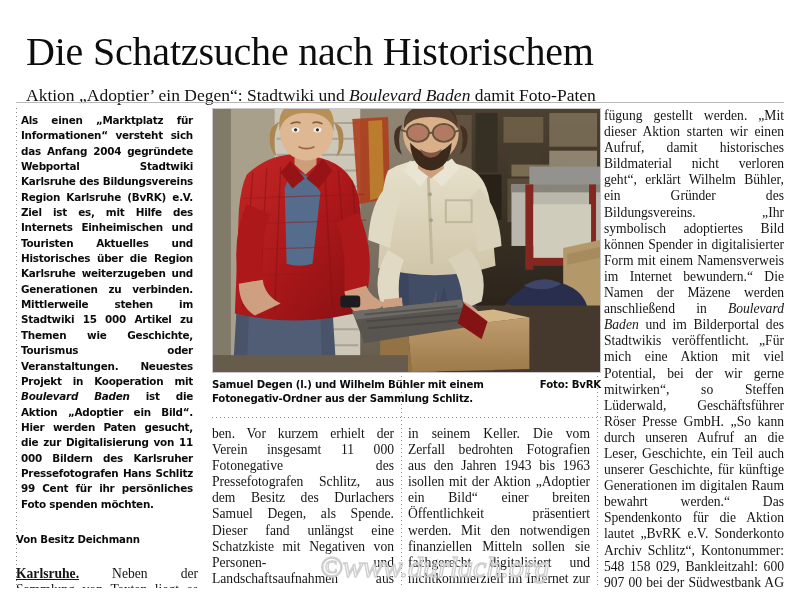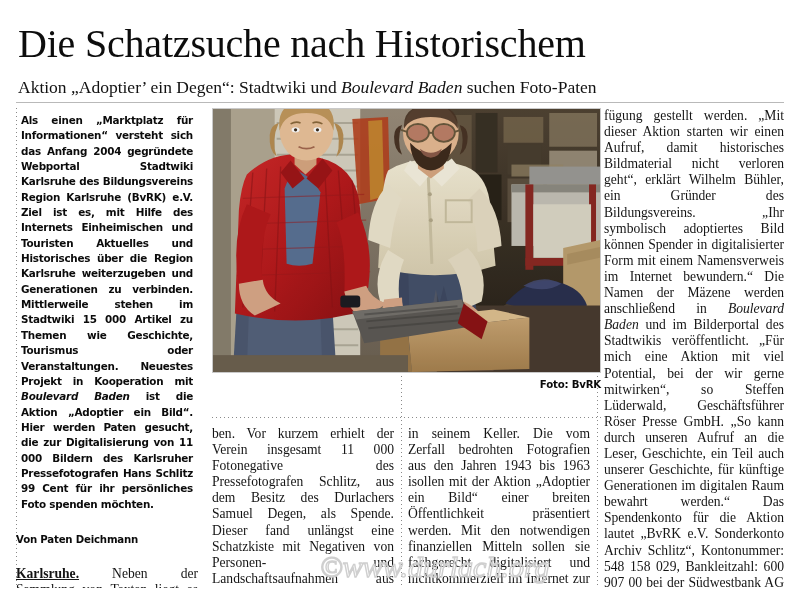--- a/index.html
+++ b/index.html
@@ -13,21 +13,21 @@
     overflow: hidden;
     font-family: "Liberation Serif", serif;
     color: #161616;
     position: relative;
   }
   .page {
     position: relative;
     width: 800px;
     height: 592px;
     box-sizing: border-box;
-    padding: 0;
+    padding: 8px;
   }
 
   
   .headline {
     font-family: "Liberation Serif", serif;
     font-size: 40px;
     line-height: 44px;
     font-weight: 400;
     letter-spacing: -0.2px;
     margin: 0;
@@ -191,34 +191,34 @@
   }
   .watermark svg { width: 100%; height: 100%; display: block; }
 </style>
 </head>
 <body>
 
 <div class="page">
 
   <h1 class="headline">Die Schatzsuche nach Historischem</h1>
 
-  <p class="subheadline"><span>Aktion „Adoptier’ ein Degen“: Stadtwiki und </span><i>Boulevard Baden</i><span> suchen Foto-Paten</span></p>
+  <p class="subheadline"><span>Aktion „Adoptier’ ein Degen“: Stadtwiki und </span><i>Boulevard Baden</i><span> damit Foto-Paten</span></p>
 
   <div class="rule-under-head"></div>
 
   <div class="cols">
 
     <div class="divider"></div>
     <div class="divider div-2" style="left:385px;"></div>
     <div class="divider div-3" style="left:581px;"></div>
 
     <div class="col col-1">
       <p class="lead"><span>Als einen „Marktplatz für Informationen“ versteht sich das Anfang 2004 gegründete Webportal Stadtwiki Karlsruhe des Bildungsvereins Region Karlsruhe (BvRK) e.V. Ziel ist es, mit Hilfe des Internets Einheimischen und Touristen Aktuelles und Historisches über die Region Karlsruhe weiterzugeben und Generationen zu verbinden. Mittlerweile stehen im Stadtwiki 15 000 Artikel zu Themen wie Geschichte, Tourismus oder Veranstaltungen. Neuestes Projekt in Kooperation mit </span><i>Boulevard Baden</i><span> ist die Aktion „Adoptier ein Bild“. Hier werden Paten gesucht, die zur Digitalisierung von 11 000 Bildern des Karlsruher Pressefotografen Hans Schlitz 99 Cent für ihr persönliches Foto spenden möchten.</span></p>
 
-      <p class="byline">Von Paten Deichmann</p>
+      <p class="byline">Von Besitz Deichmann</p>
 
       <p class="body first"><b class="place">Karlsruhe.</b><span> Neben der Sammlung von Texten liegt es dem BvRK verstärkt am Herzen, die Veröffentlichung von Bildern voranzutrei-</span></p>
     </div>
 
     <div class="photo-wrap">
       <div class="photo">
         <svg viewBox="0 0 389 265" preserveAspectRatio="none" aria-hidden="true">
           <defs>
             <linearGradient id="wallg" x1="0" y1="0" x2="0" y2="1">
               <stop offset="0" stop-color="#9a8e7c"></stop>
@@ -410,20 +410,21 @@
 
           <rect x="0" y="248" width="196" height="17" fill="#6e6250"></rect>
 
           <rect x="0" y="0" width="389" height="265" fill="#000000" opacity="0.06"></rect>
         </svg>
       </div>
     </div>
 
     <div class="caption">
       <span class="credit">Foto: BvRK</span>
+      <span>Samuel Degen (l.) und Wilhelm Bühler mit einem Fotonegativ-Ordner aus der Sammlung Schlitz.</span>
     </div>
 
     <div class="caption-rule"></div>
 
     <div class="under-col under-2">
       <p class="body">ben. Vor kurzem erhielt der Verein insgesamt 11 000 Fotonegative des Pressefotografen Schlitz, aus dem Besitz des Durlachers Samuel Degen, als Spende. Dieser fand unlängst eine Schatzkiste mit Negativen von Personen- und Landschaftsaufnahmen aus Karlsruhe und dem süddeutschen Raum</p>
     </div>
 
     <div class="under-col under-3">
       <p class="body">in seinem Keller. Die vom Zerfall bedrohten Fotografien aus den Jahren 1943 bis 1963  isollen mit der Aktion „Adoptier ein Bild“ einer breiten Öffentlichkeit präsentiert werden. Mit den notwendigen finanziellen Mitteln sollen sie fachgerecht digitalisiert und nichtkommerziell im Internet zur Ver-</p>

